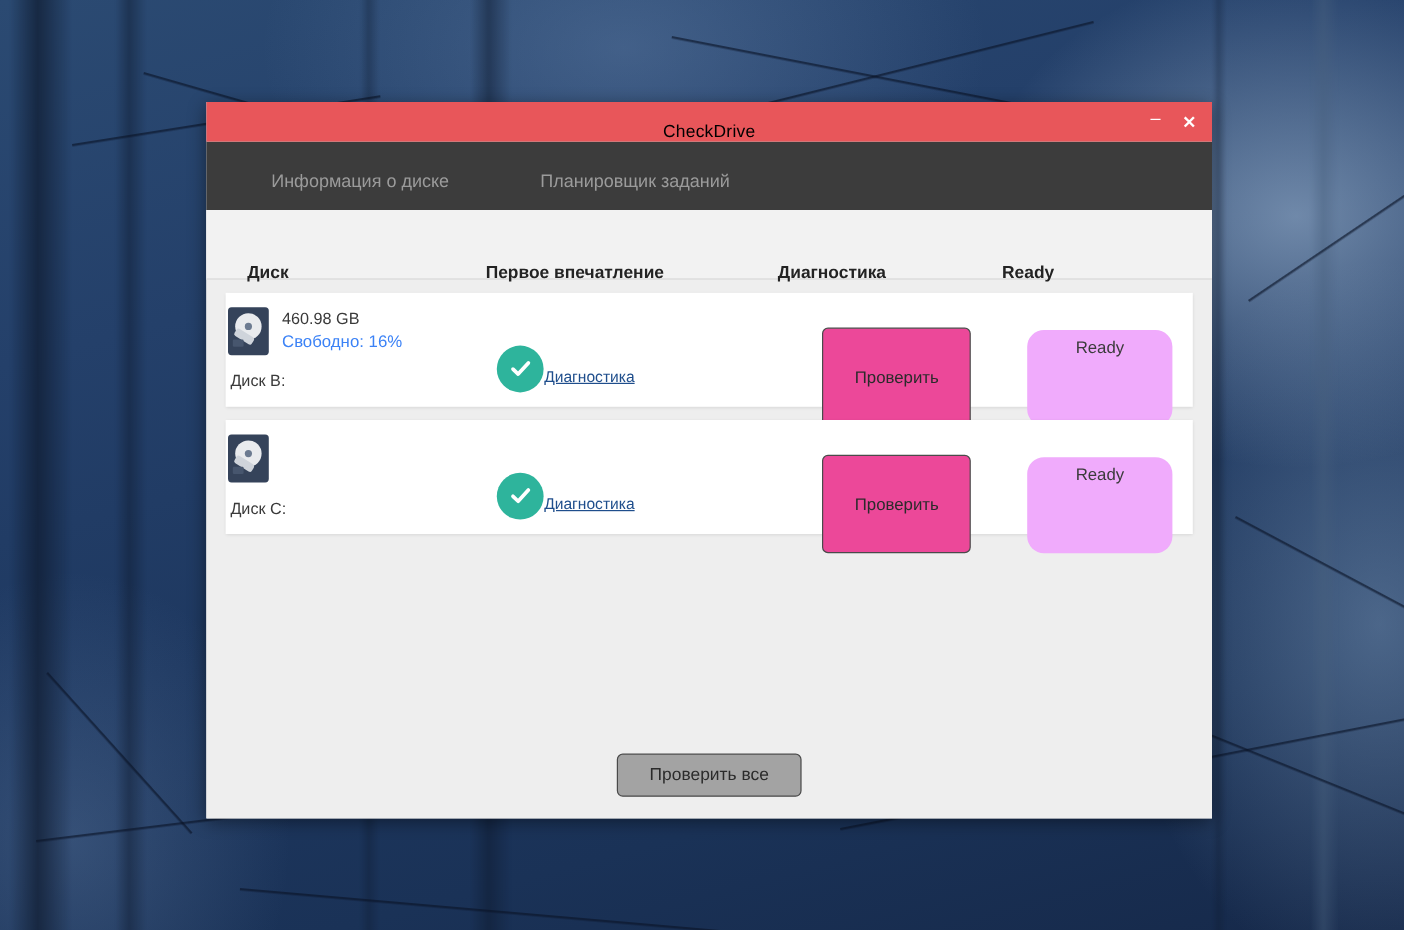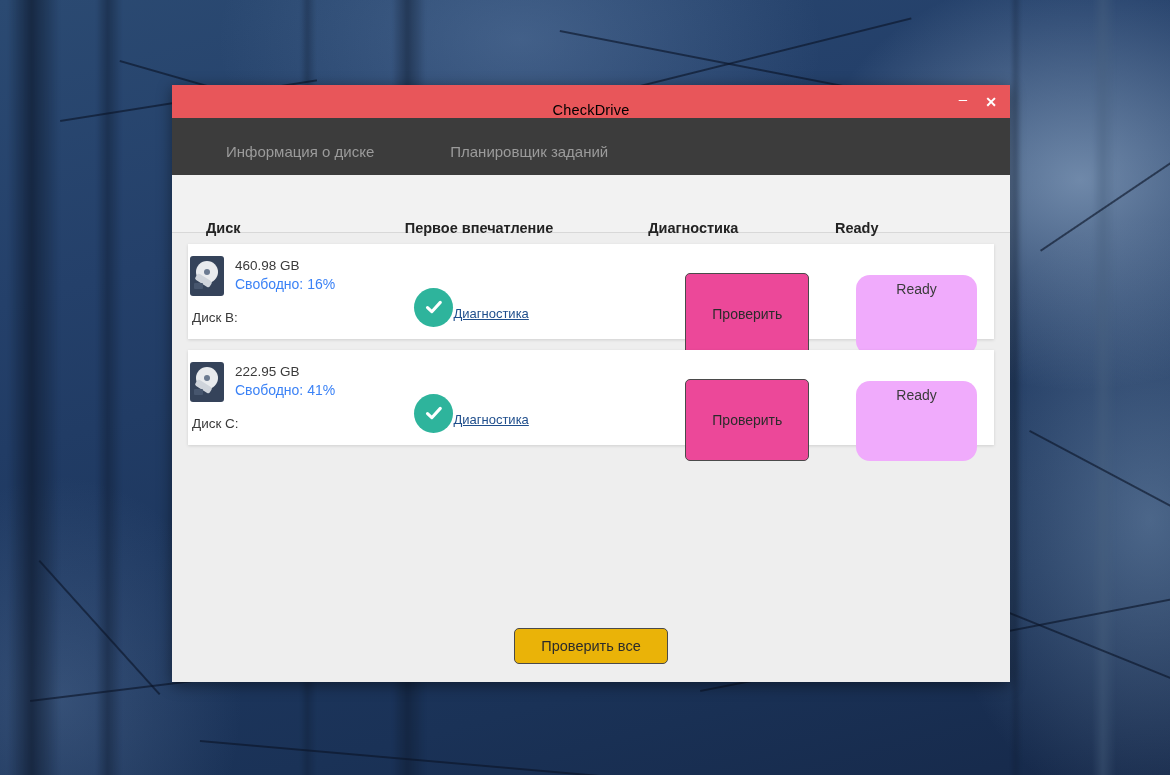--- a/index.html
+++ b/index.html
@@ -317,21 +317,21 @@
 
   
   .footer {
     flex: 1 1 auto;
     display: flex;
     align-items: flex-end;
     justify-content: center;
     padding-bottom: 18px;
   }
   .btn-check-all {
-    background: #eab308;
+    background: #a3a3a3;
     border: 1px solid #4a4a4a;
     border-radius: 5px;
     font-size: 14.5px;
     color: #2b2b2b;
     padding: 9px 26px;
     cursor: pointer;
     font-family: "Liberation Sans", sans-serif;
   }
 </style>
 </head>
@@ -426,24 +426,20 @@
 
       <div class="disk-card">
         <div class="cell disk-cell">
           <div class="disk-top">
             <div class="hdd-icon">
               <div class="platter"></div>
                 <div class="arm"></div>
                 <div class="arm2"></div>
                 <div class="hub"></div>
             </div>
-            <div>
-              <div class="disk-size">222.95 GB</div>
-              <div class="disk-free">Свободно: 41%</div>
-            </div>
           </div>
           <div class="disk-label">Диск C:</div>
         </div>
 
         <div class="cell impr-cell">
           <div class="check-circle">
             <svg width="22" height="22" viewBox="0 0 22 22" aria-hidden="true">
               <path d="M4.5 11.6 L8.8 15.7 L17.3 6.4" fill="none" stroke="#ffffff" stroke-width="3.1" stroke-linecap="round" stroke-linejoin="round"></path>
             </svg>
           </div>

